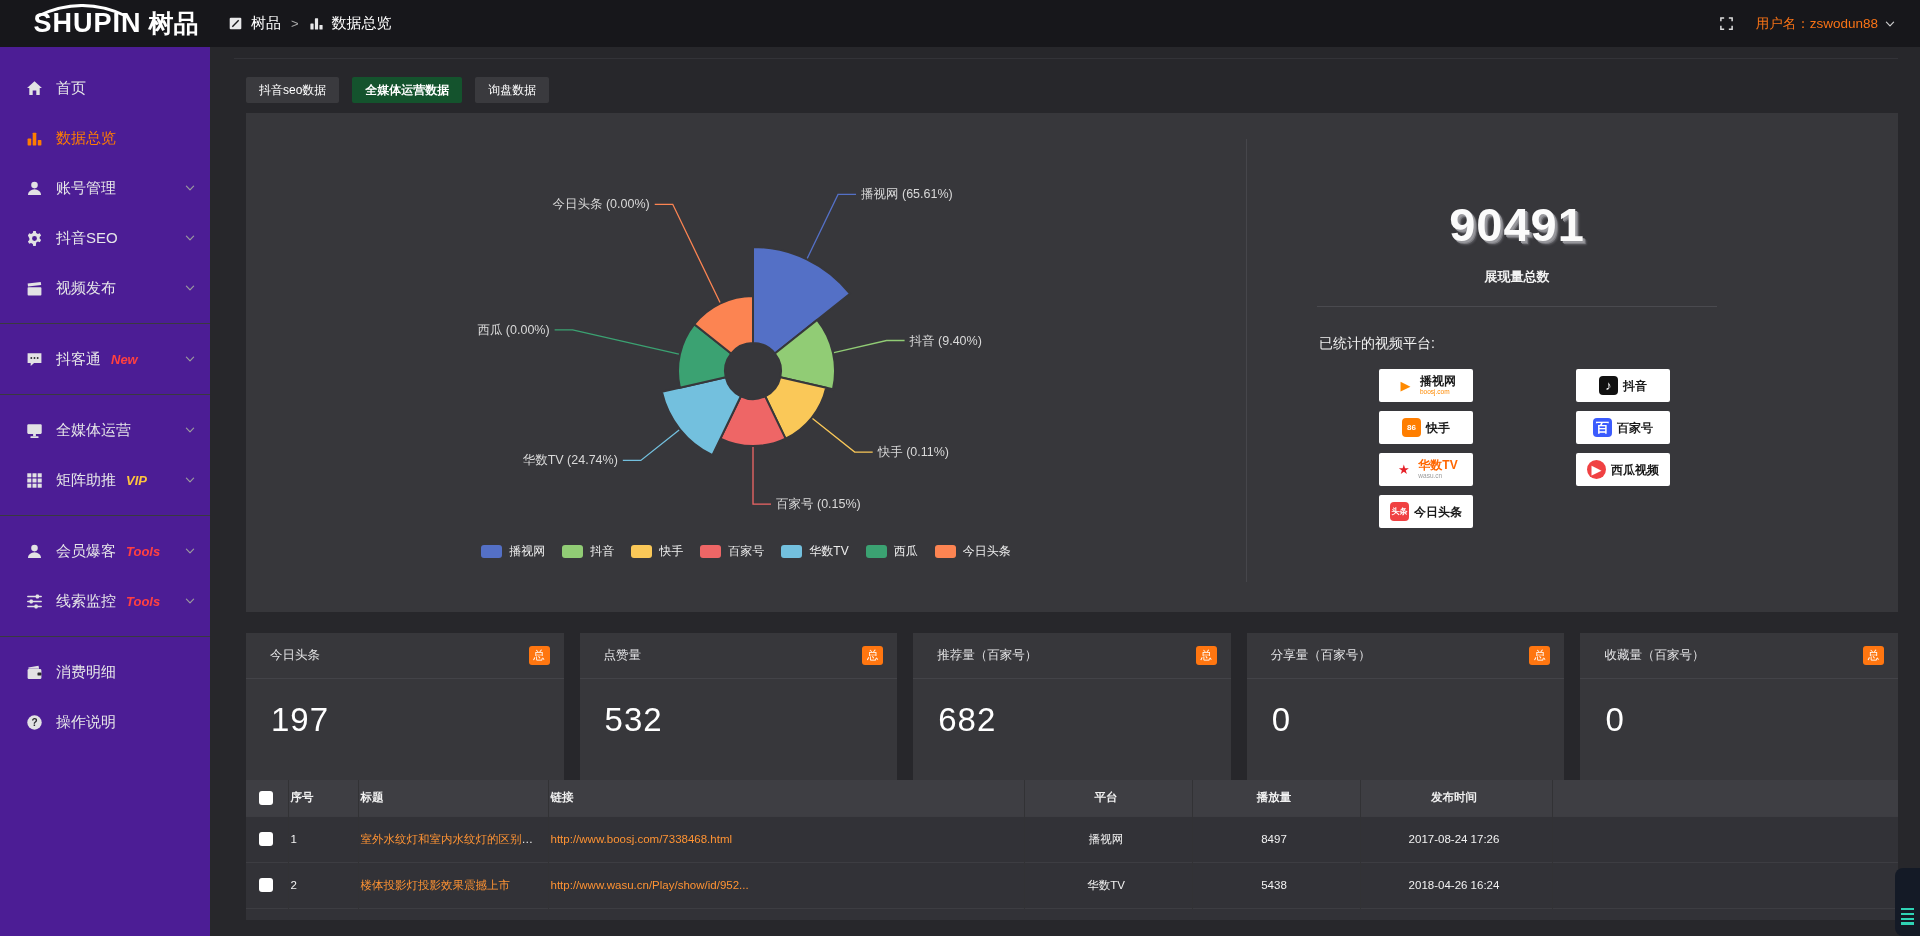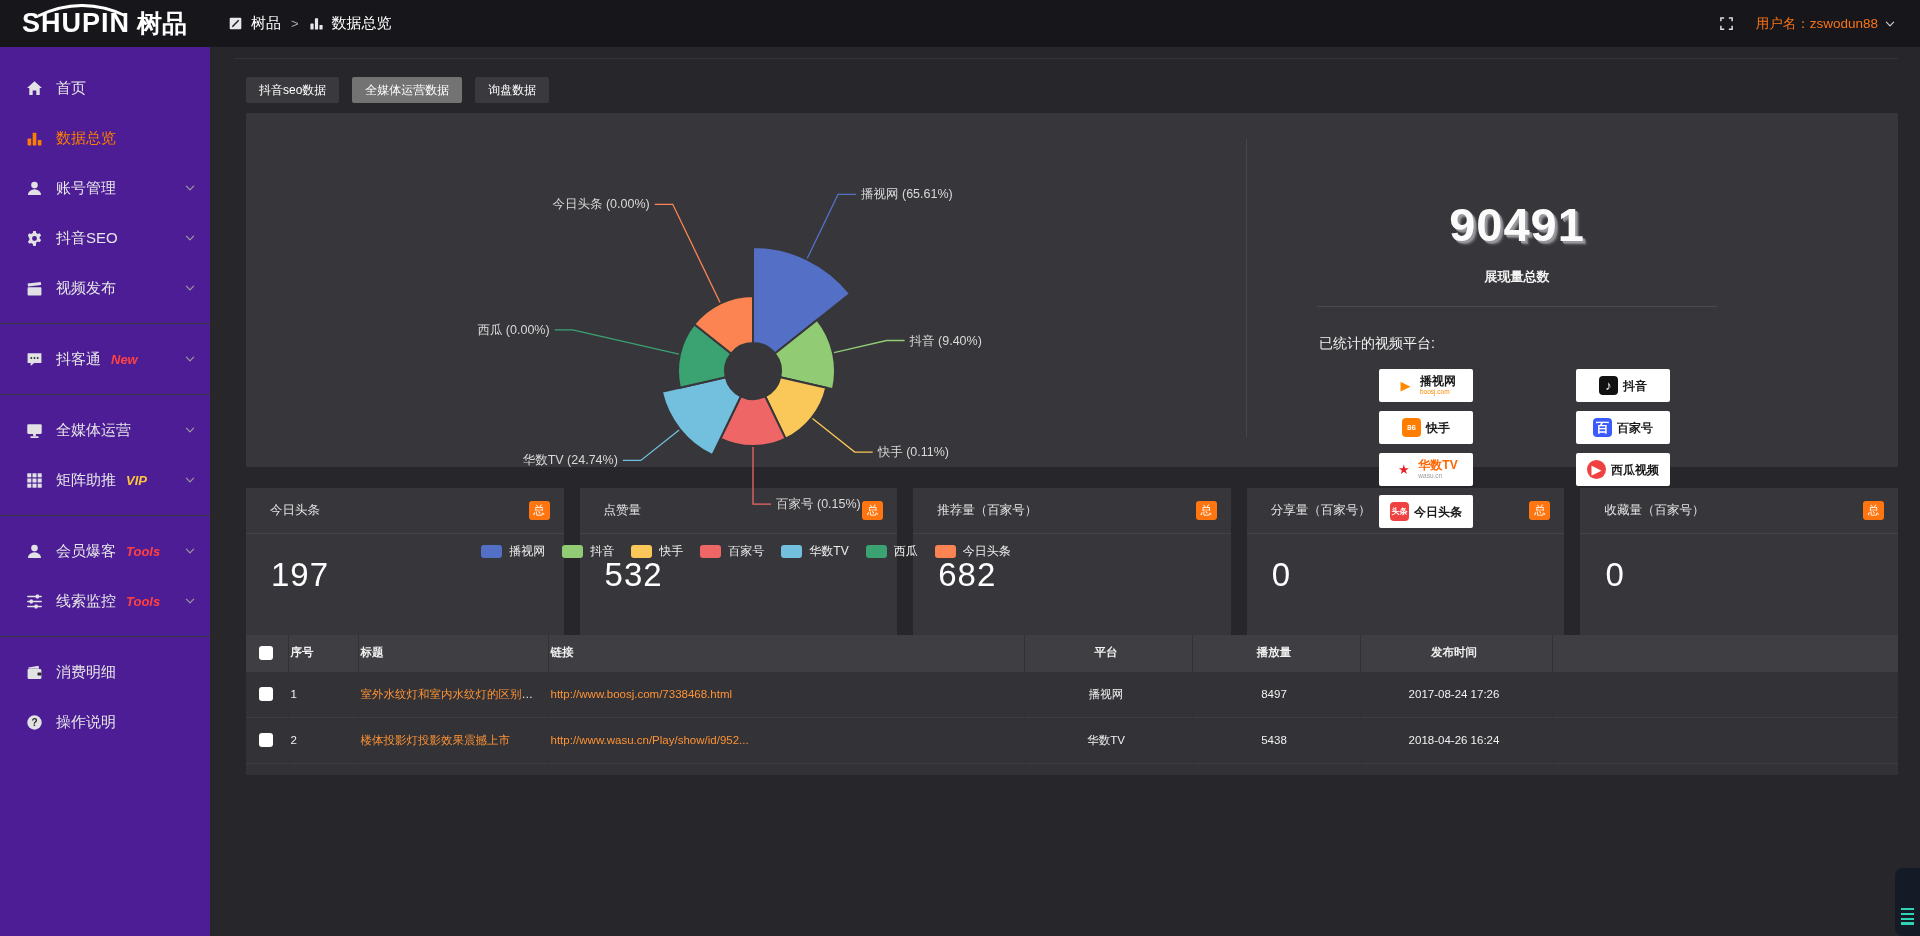--- a/index.html
+++ b/index.html
@@ -3,21 +3,21 @@
 <meta charset="utf-8">
 <style>
   * { margin:0; padding:0; box-sizing:border-box; }
   html,body { width:1920px; height:936px; overflow:hidden; }
   body { background:#27272b; font-family:"Liberation Sans","DejaVu Sans",sans-serif; color:#ddd; position:relative; }
   svg { display:block; }
   [data-icon] svg { width:100%; height:100%; }
 
   
   header { position:absolute; top:0; left:0; right:0; height:47px; background:#17171b; display:flex; align-items:center; z-index:20; }
-  .logo { width:210px; padding-left:22px; position:relative; display:flex; align-items:baseline; color:#fff; }
+  .logo { width:210px; padding-left:22px; position:relative; display:flex; align-items:baseline; color:#fff;justify-content:center; }
   .logo-arc { position:absolute; top:-3px; left:34px; }
   .logo-en { font-size:27px; font-weight:800; letter-spacing:1px; }
   .logo-cn { font-size:25px; font-weight:800; margin-left:7px; }
   .breadcrumb { display:flex; align-items:center; gap:8px; font-size:15px; color:#fff; margin-left:18px; }
   .bc-ico { width:15px; height:15px; color:#e8e8ea; display:inline-flex; }
   .bc-sep { color:#aaa; font-size:13px; margin:0 2px; }
   .breadcrumb .crumb { cursor:pointer; }
   .header-right { margin-left:auto; display:flex; align-items:center; gap:22px; padding-right:24px; color:#f97316; }
   .fs { width:15px; height:15px; color:#ddd; cursor:pointer; }
   .uname { display:flex; align-items:center; gap:6px; font-size:13.5px; cursor:pointer; }
@@ -31,24 +31,24 @@
   .sb-badge { font-size:13px; font-weight:700; font-style:italic; margin-left:10px; }
   .sb-chev { width:12px; height:12px; color:#9a9a9e; margin-left:auto; }
   .sb-item.active, .sb-item.active .sb-ico { color:#ff7d00; }
   .sb-div { height:1px; background:#3a3a3f; margin:10px 0; }
 
   
   main { position:absolute; left:210px; top:47px; right:0; bottom:0; padding:30px 22px 0 36px; }
   main::before { content:""; position:absolute; top:11px; left:24px; right:22px; height:1px; background:#333338; }
   .tabs { display:flex; gap:13px; }
   .tab { height:26px; padding:0 13px; background:#3a3a3e; border:none; color:#fff; font-size:12px; font-family:inherit; border-radius:2px; cursor:pointer; }
-  .tab.active { background:#737373; font-weight:400; }
-
-  
-  .chart-panel { position:relative; height:354px; background:#37373b; margin-top:10px; }
+  .tab.active { background:#14532d; font-weight:700; }
+
+  
+  .chart-panel { position:relative; height:499px; background:#37373b; margin-top:10px; }
   .chart-left { position:absolute; left:0; top:0; width:1000px; height:100%; }
   #rose { position:absolute; left:0; top:0; }
   .legend { position:absolute; left:0; right:0; top:430px; display:flex; justify-content:center; gap:17px; }
   .lg-item { display:flex; align-items:center; gap:7px; cursor:pointer; }
   .lg-swatch { width:21px; height:13px; border-radius:3px; }
   .lg-label { font-size:12px; color:#eee; }
   .chart-right { position:absolute; left:1000px; right:0; top:26px; bottom:30px; border-left:1px solid #46464b; }
   .total { width:400px; margin:58px 0 0 70px; text-align:center; font-size:47px; font-weight:800; letter-spacing:1px; color:#fbfbfb;
            text-shadow:2px 2px 0 #97979c, 3px 3px 0 #7b7b80, 4px 4px 2px #59595e; }
   .total-label { width:400px; margin:16px 0 0 70px; text-align:center; font-size:13px; font-weight:700; color:#f2f2f2; }

